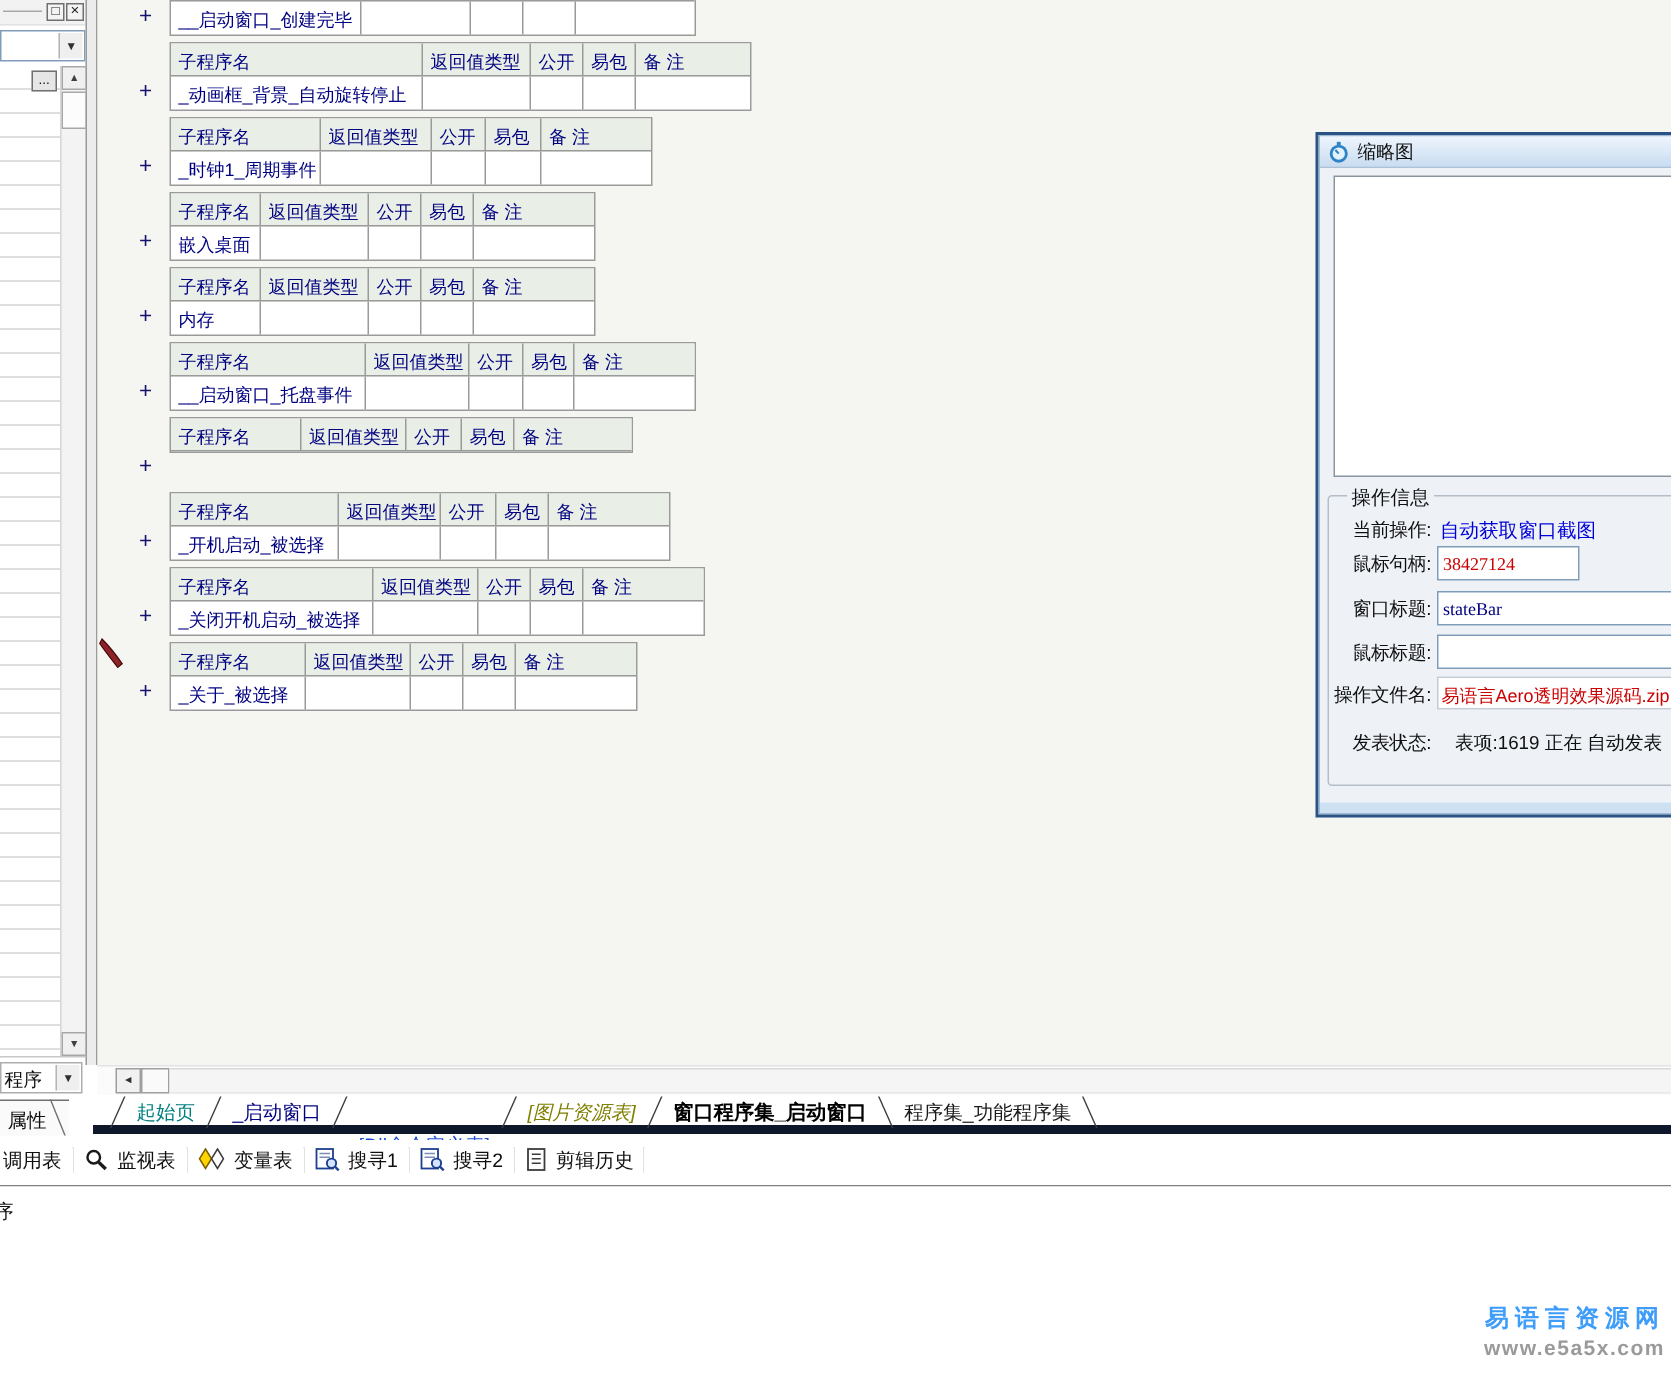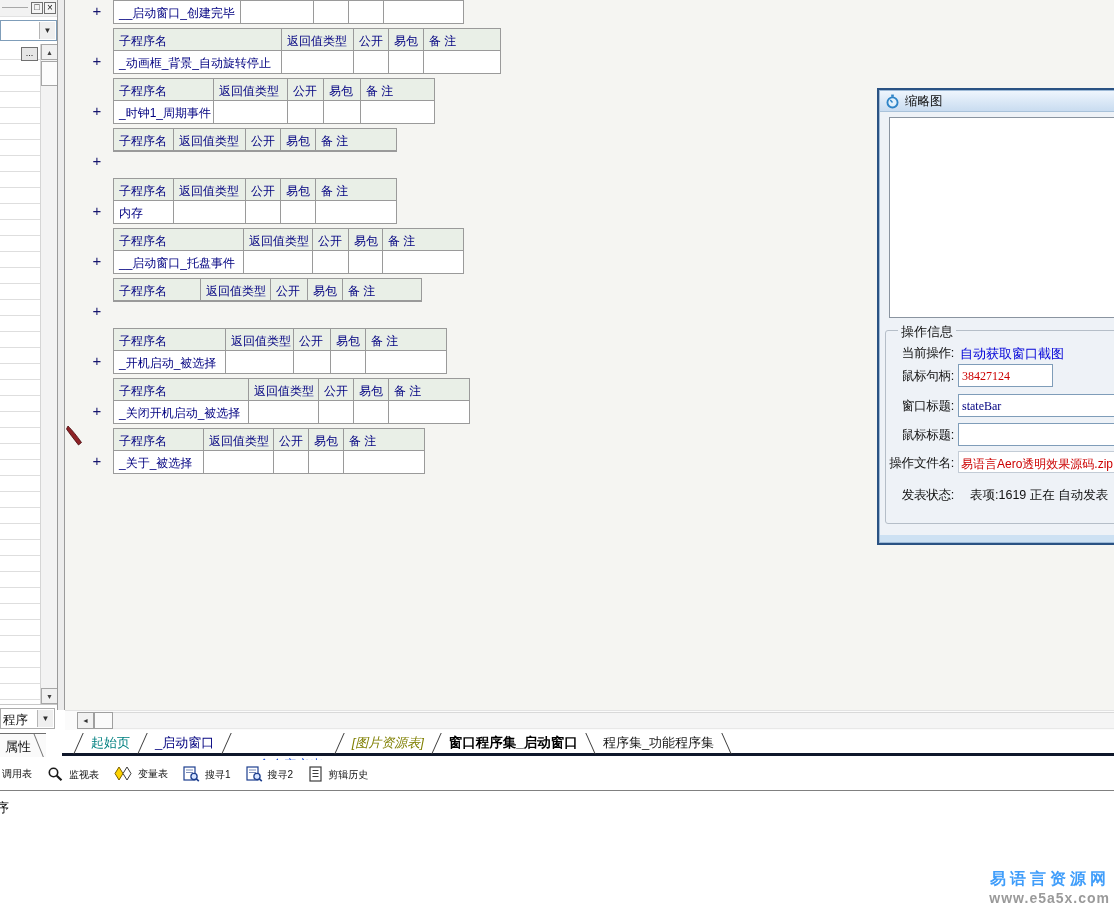--- a/index.html
+++ b/index.html
@@ -52,30 +52,30 @@
   .plus{position:absolute;left:25px;width:14px;font-size:15px;line-height:15px;color:#14146e;text-align:center}
   .pencil{position:absolute;left:0;top:424px}
   .hscroll{position:absolute;left:65px;top:710px;width:1049px;height:20px;background:#fbfbfb;border-top:1px solid #e3e3e3;
            display:flex;align-items:flex-start;padding-left:12px}
   .hs-btn{width:17px;height:17px;background:#f1f1f1;border:1px solid #9f9f9f;font-size:7px;color:#303030;
           display:flex;align-items:center;justify-content:center;margin-top:1px}
   .hs-thumb{width:19px;height:17px;background:#fafafa;border:1px solid #9f9f9f;margin-top:1px}
   .hs-track{flex:1;height:17px;margin-top:1px;background:#f5f5f5;border-top:1px solid #d9d9d9;border-bottom:1px solid #e8e8e8}
 
   
-  #tabstrip{position:absolute;left:62px;top:733px;width:1052px;height:23px;border-bottom:3px solid #0f172a;
+  #tabstrip{position:absolute;left:62px;top:733px;width:1052px;height:23px;border-bottom:6px solid #0f172a;
             display:flex;align-items:center;padding-left:6px;background:#fff}
   .tab{font-size:13px;white-space:nowrap;padding:0 2px;cursor:default}
   .tab.active{font-weight:bold;font-size:13.5px}
   .tabsep{width:1px;height:21px;background:#3c3c3c;transform:skewX(-24deg);margin:0 10px}
   .tabsep.r{transform:skewX(24deg)}
 
   
   #btoolbar{position:absolute;left:0;top:760px;width:1114px;height:27px;display:flex;align-items:center;padding-left:2px;background:#fff}
-  .titem{display:flex;align-items:flex-end;gap:5px;font-size:10px;color:#101010;white-space:nowrap}
+  .titem{display:flex;align-items:flex-start;gap:5px;font-size:13px;color:#101010;white-space:nowrap}
   .titem svg{display:block}
   .tdiv{width:1px;height:17px;background:#8a8a8a;border-right:1px solid #fff;margin:0 7px}
   .hr3d{position:absolute;left:0;top:790px;width:1114px;height:2px;border-top:1px solid #808080;border-bottom:1px solid #fff}
   .frag{position:absolute;left:-4px;top:799px;font-size:13px;color:#101010}
 
   
   .watermark{position:absolute;right:4px;top:869px;text-align:right}
   .wm1{font-size:16px;font-weight:bold;color:#3f9dfa;letter-spacing:4px}
   .wm2{font-size:14px;font-weight:bold;color:#9a9a9a;letter-spacing:1px}
 
@@ -184,20 +184,27 @@
       </div>
       <div class="plus" style="top: 103px;">+</div>
       <div class="tblock" style="top: 128px;">
         <div class="trow h">
           <div class="tcell" style="width: 60px;">子程序名</div>
           <div class="tcell" style="width: 72px;">返回值类型</div>
           <div class="tcell" style="width: 35px;">公开</div>
           <div class="tcell" style="width: 35px;">易包</div>
           <div class="tcell" style="width: 80px;">备 注</div>
         </div>
+        <div class="trow d">
+          <div class="tcell" style="width: 60px;">嵌入桌面</div>
+          <div class="tcell" style="width: 72px;"></div>
+          <div class="tcell" style="width: 35px;"></div>
+          <div class="tcell" style="width: 35px;"></div>
+          <div class="tcell" style="width: 80px;"></div>
+        </div>
       </div>
       <div class="plus" style="top: 153px;">+</div>
       <div class="tblock" style="top: 178px;">
         <div class="trow h">
           <div class="tcell" style="width: 60px;">子程序名</div>
           <div class="tcell" style="width: 72px;">返回值类型</div>
           <div class="tcell" style="width: 35px;">公开</div>
           <div class="tcell" style="width: 35px;">易包</div>
           <div class="tcell" style="width: 80px;">备 注</div>
         </div>

